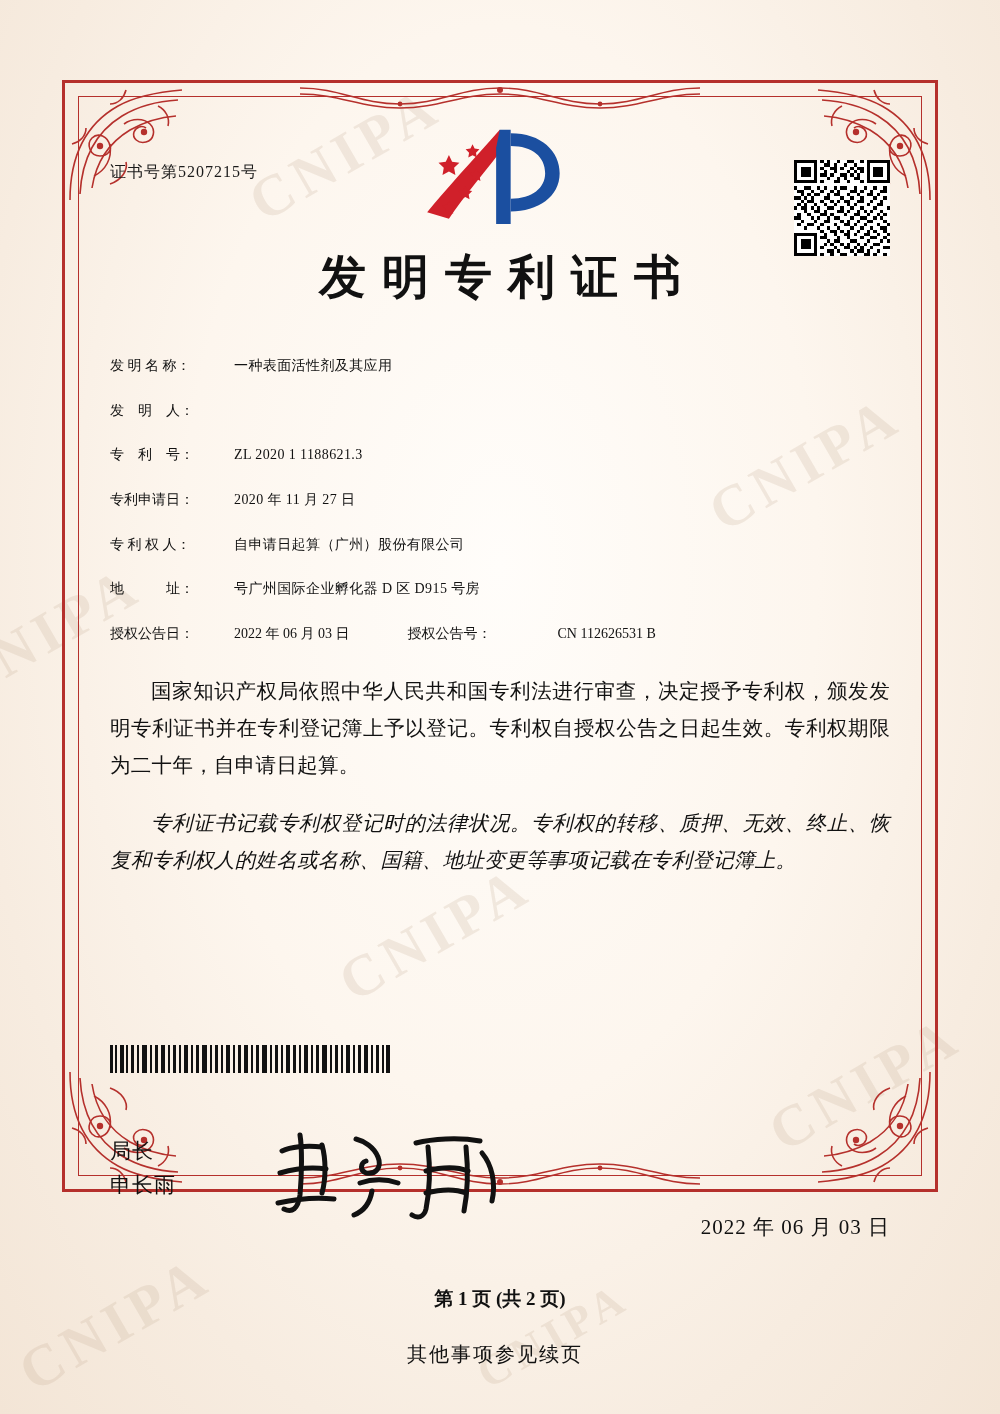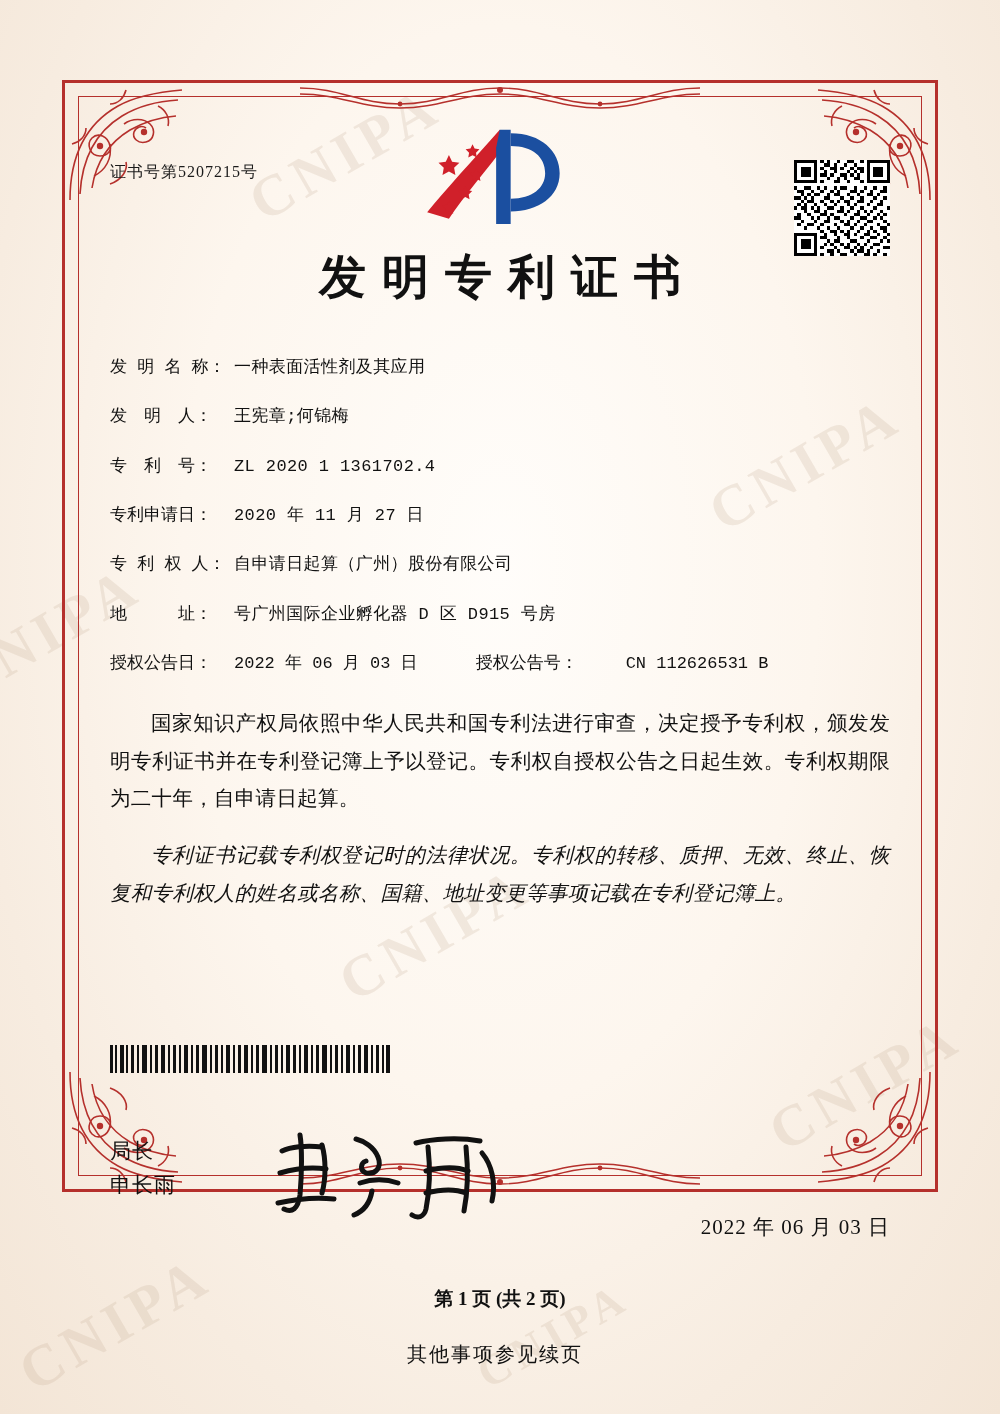--- a/index.html
+++ b/index.html
@@ -108,25 +108,24 @@
     color: #111;
     margin-top: 9px;
     font-family: "Liberation Serif", "DejaVu Serif", serif;
     text-indent: 16px;
   }
 
   .fields { margin-top: 46px; }
   .field {
     display: flex;
     align-items: flex-start;
-    font-size: 17px;
+    font-size: 14px;
     color: #111;
     margin-bottom: 23px;
     line-height: 1.55;
-    font-family: Liberation Mono, monospace;
   }
   .f-label {
     width: 124px;
     flex: 0 0 124px;
     white-space: pre;
     letter-spacing: 0px;
   }
   .f-value { flex: 1; letter-spacing: 0.4px; }
   .f-value .l2 { display: block; }
 
@@ -556,26 +555,25 @@
 
     <div class="fields">
 
       <div class="field">
         <div class="f-label">发 明 名 称：</div>
         <div class="f-value">一种表面活性剂及其应用</div>
       </div>
 
       <div class="field">
         <div class="f-label">发　明　人：</div>
-        <div class="f-value">王宪章;何锦梅</div>
       </div>
 
       <div class="field">
         <div class="f-label">专　利　号：</div>
-        <div class="f-value">ZL 2020 1 1361702.4</div>
+        <div class="f-value">ZL 2020 1 1188621.3</div>
       </div>
 
       <div class="field">
         <div class="f-label">专利申请日：</div>
         <div class="f-value">2020 年 11 月 27 日</div>
       </div>
 
       <div class="field">
         <div class="f-label">专 利 权 人：</div>
         <div class="f-value">自申请日起算（广州）股份有限公司</div>

